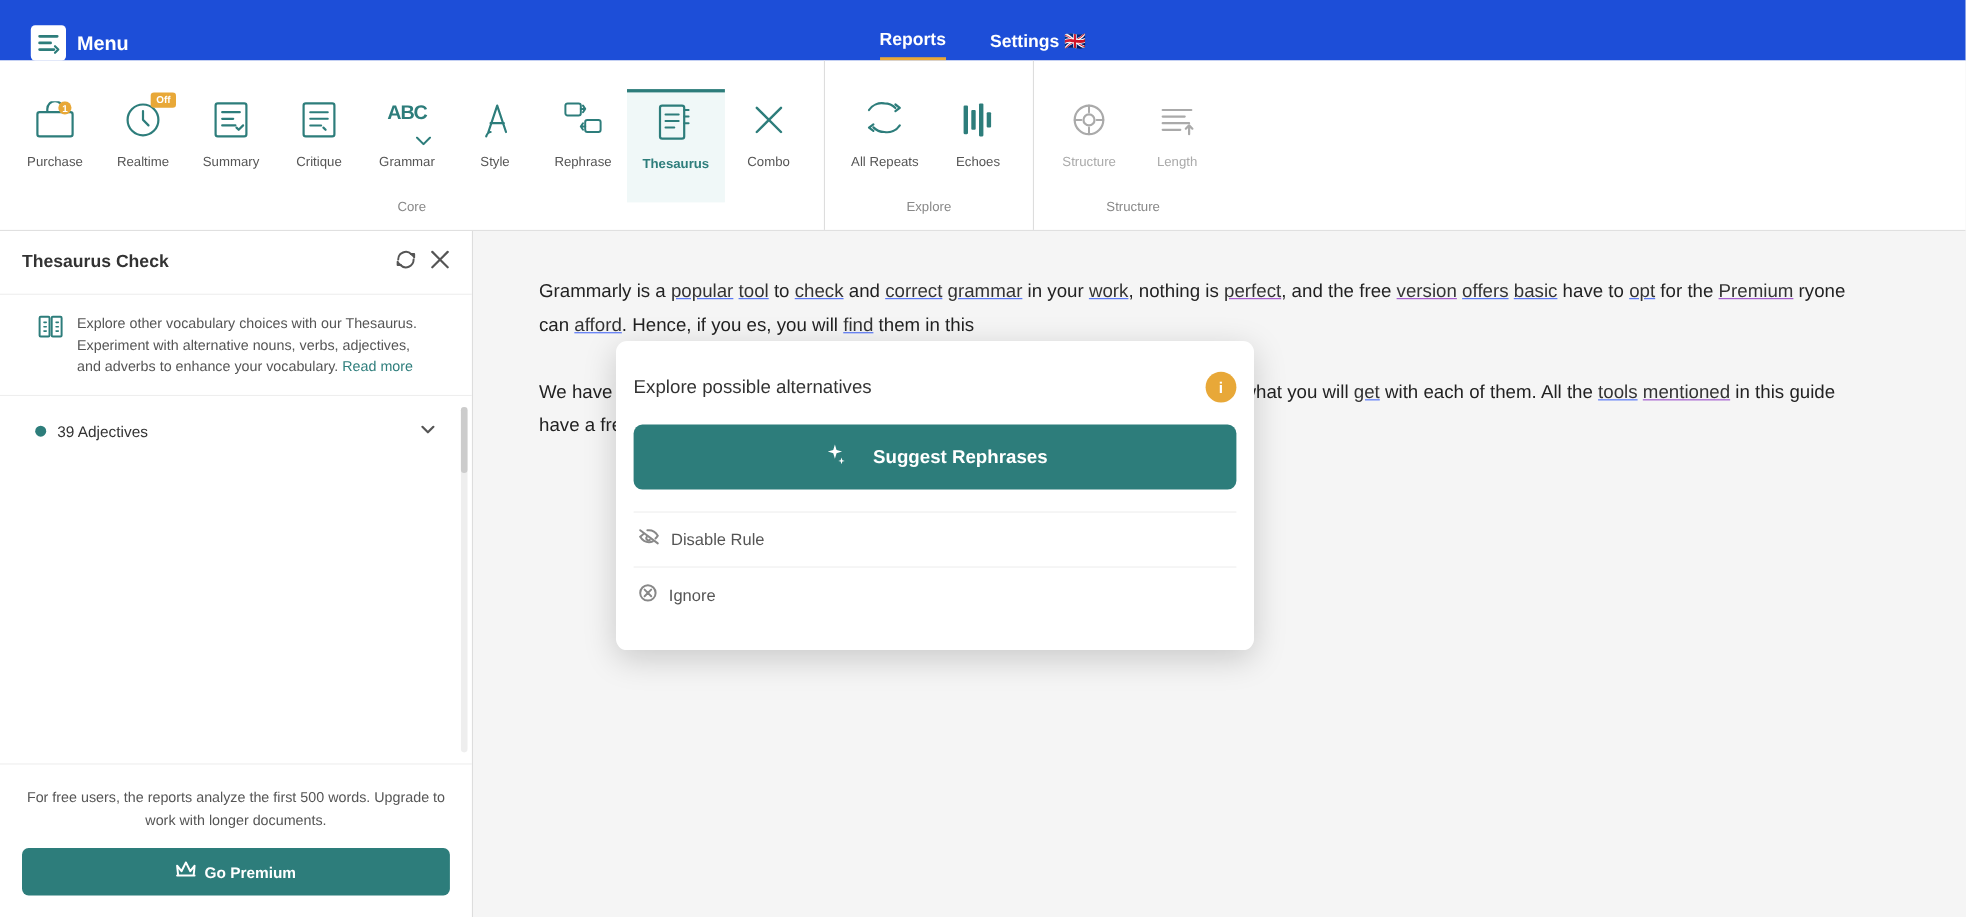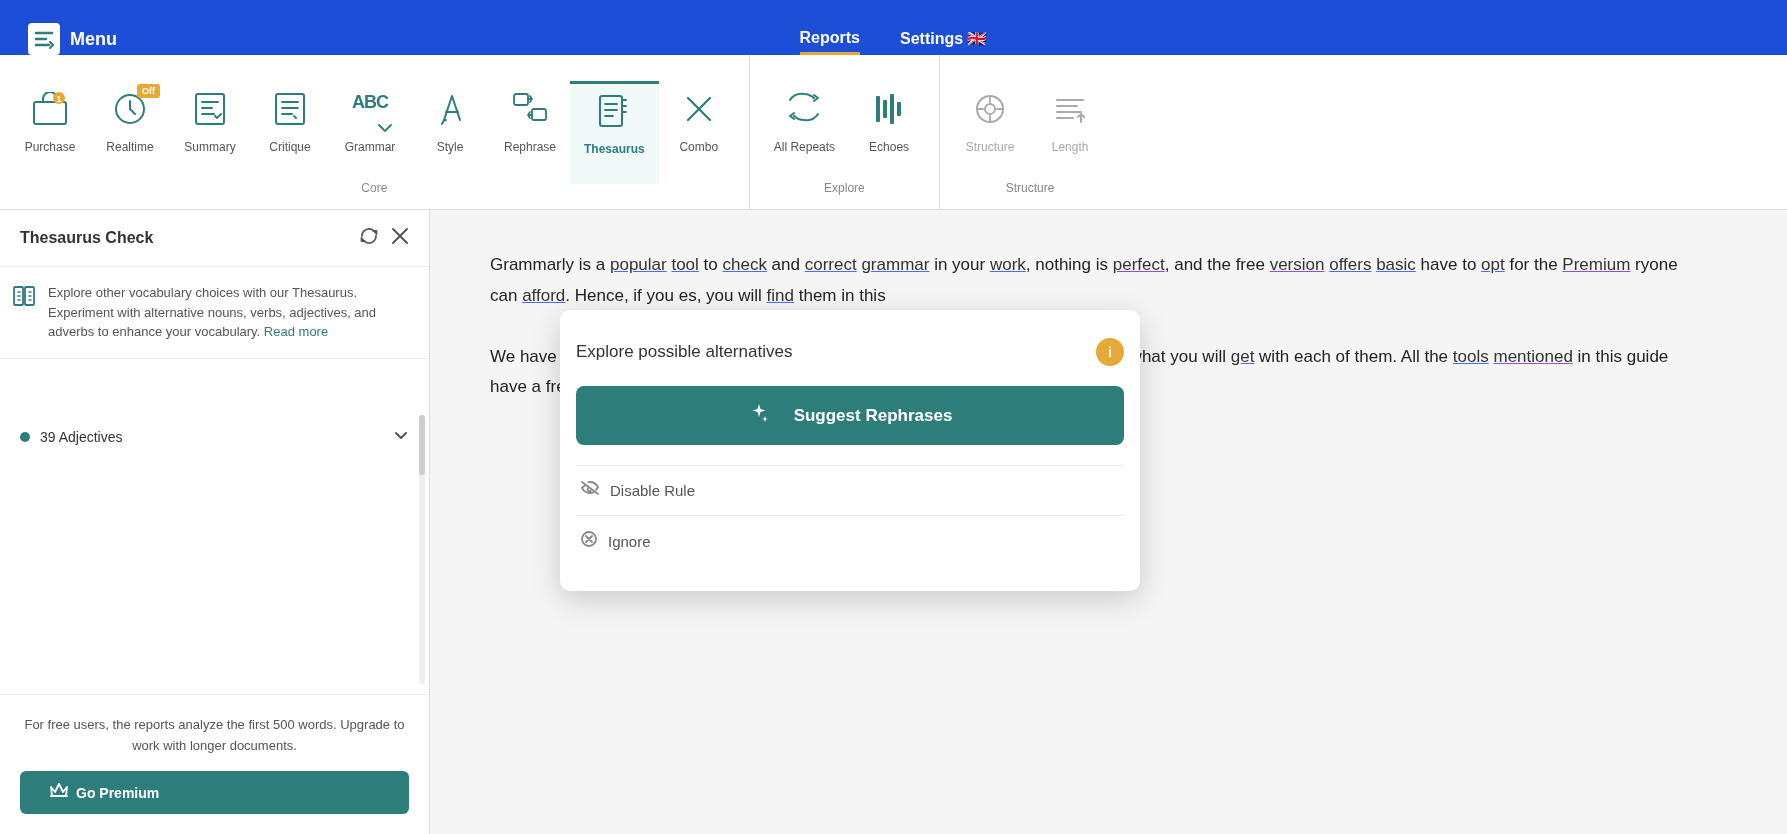--- a/index.html
+++ b/index.html
@@ -184,21 +184,21 @@
     .sidebar-action-btn {
       color: #555;
       cursor: pointer;
       font-size: 16px;
       background: none;
       border: none;
     }
     .sidebar-description {
       display: flex;
       gap: 12px;
-      padding: 16px 12px;
+      padding: 16px 34px;
       border-bottom: 1px solid #eee;
       align-items: flex-start;
     }
     .sidebar-desc-icon {
       color: #2d7d7b;
       font-size: 20px;
       flex-shrink: 0;
       margin-top: 2px;
     }
     .sidebar-desc-text {
@@ -206,23 +206,22 @@
       color: #555;
       line-height: 1.5;
     }
     .sidebar-desc-text a {
       color: #2d7d7b;
       text-decoration: none;
     }
     .sidebar-list {
       flex: 1;
       overflow-y: auto;
-      padding: 12px 0;
-      position: relative;
-      margin-top: 46px;
+      padding: 12px 12px;
+      position: relative;
     }
     .sidebar-list-item {
       display: flex;
       align-items: center;
       justify-content: space-between;
       padding: 10px 20px;
       cursor: pointer;
     }
     .sidebar-list-item-left {
       display: flex;
@@ -273,20 +272,21 @@
       border: none;
       border-radius: 6px;
       padding: 12px 30px;
       font-size: 14px;
       font-weight: 600;
       cursor: pointer;
       display: flex;
       align-items: center;
       gap: 8px;
       width: 100%;
+      justify-content: center;
     }
 
     
     .content-area {
       flex: 1;
       background: #f5f5f5;
       overflow-y: auto;
       padding: 40px 60px;
       position: relative;
     }

